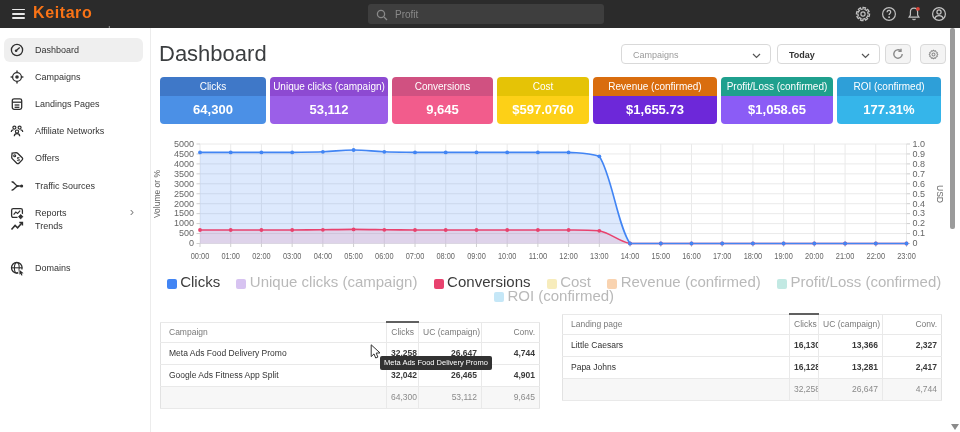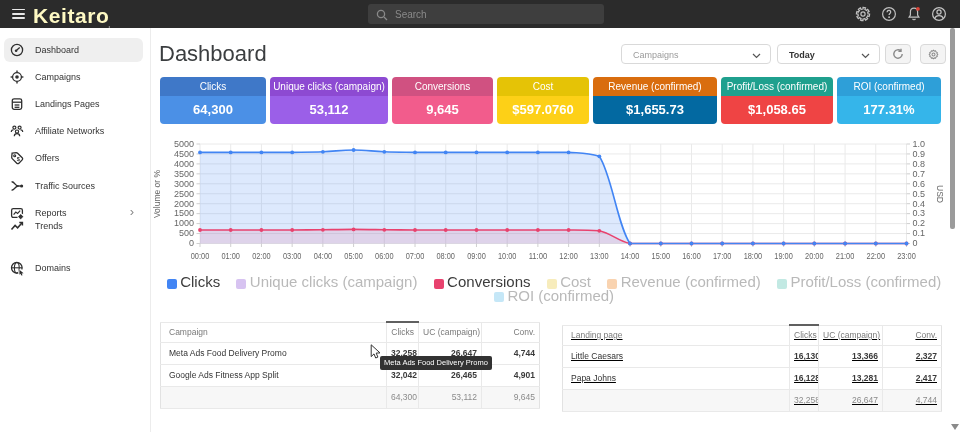--- a/index.html
+++ b/index.html
@@ -1,21 +1,21 @@
 <!DOCTYPE html>
 <html><head>
 <meta charset="utf-8">
 <style>
 * { margin:0; padding:0; box-sizing:border-box; }
 html,body { width:960px; height:432px; overflow:hidden; background:#fff;
   font-family:"Liberation Sans", sans-serif; }
 .topbar { position:absolute; left:0; top:0; width:960px; height:28px; background:#2b2b2b; }
 .burger { position:absolute; left:12px; top:8.5px; width:13px; height:11px; }
 .burger div { height:1.8px; background:#e8e8e8; margin-bottom:2.6px; border-radius:1px;}
-.logo { position:absolute; left:33px; top:3.5px; color:#fef9c3; font-size:21px; font-weight:bold; letter-spacing:0.6px;}
+.logo { position:absolute; left:33px; top:3.5px; color:#f97316; font-size:16px; font-weight:bold; letter-spacing:0.6px;}
 .demo { position:absolute; left:104px; top:24px; color:#8f8f8f; font-size:12px; }
 .search { position:absolute; left:368px; top:4px; width:236px; height:20px; background:#3e3e3e; border-radius:3px; }
 .search span { position:absolute; left:27px; top:4.5px; color:#8a8a8a; font-size:10px; }
 .ticon { position:absolute; top:5px; }
 .sidebar { position:absolute; left:0; top:28px; width:151px; height:404px; background:#fff; border-right:1px solid #ececec;}
 .sel { position:absolute; left:4px; top:9.5px; width:139px; height:24px; background:#efefef; border-radius:6px; }
 .sitem { position:absolute; left:0; width:150px; height:27px; }
 .sitem svg { position:absolute; left:10px; top:50%; margin-top:-7px; }
 .sitem span { position:absolute; left:35px; top:50%; margin-top:-7px; font-size:9px; color:#333; line-height:14px;}
 .sitem span.chev { left:auto; right:16px; top:5px; margin-top:0; color:#888; font-size:13px;}
@@ -59,21 +59,21 @@
       <div></div>
       <div></div>
     </div>
   <div class="logo">Keitaro</div>
   <div class="demo">demo</div>
   <div class="search">
     <svg class="ticon" style="left:8px;" width="12" height="12" viewBox="0 0 12 12">
         <circle cx="5" cy="5" r="3.6" fill="none" stroke="#8a8a8a" stroke-width="1.3"></circle>
         <line x1="8" y1="8" x2="11" y2="11" stroke="#8a8a8a" stroke-width="1.3"></line>
       </svg>
-    <span>Search</span>
+    <span>Profit</span>
   </div>
 
   <svg class="ticon" style="left:855px;top:6px" width="16" height="16" viewBox="0 0 16 16">
       <g fill="none" stroke="#c0c0c0" stroke-width="1.2">
         <circle cx="8" cy="8" r="2.1"></circle>
         <path d="M8.00 1.40 A6.60 6.60 0 0 1 10.53 1.90 L9.91 3.38 A5.00 5.00 0 0 1 11.54 4.46 L12.67 3.33 A6.60 6.60 0 0 1 14.10 5.47 L12.62 6.09 A5.00 5.00 0 0 1 13.00 8.00 L14.60 8.00 A6.60 6.60 0 0 1 14.10 10.53 L12.62 9.91 A5.00 5.00 0 0 1 11.54 11.54 L12.67 12.67 A6.60 6.60 0 0 1 10.53 14.10 L9.91 12.62 A5.00 5.00 0 0 1 8.00 13.00 L8.00 14.60 A6.60 6.60 0 0 1 5.47 14.10 L6.09 12.62 A5.00 5.00 0 0 1 4.46 11.54 L3.33 12.67 A6.60 6.60 0 0 1 1.90 10.53 L3.38 9.91 A5.00 5.00 0 0 1 3.00 8.00 L1.40 8.00 A6.60 6.60 0 0 1 1.90 5.47 L3.38 6.09 A5.00 5.00 0 0 1 4.46 4.46 L3.33 3.33 A6.60 6.60 0 0 1 5.47 1.90 L6.09 3.38 A5.00 5.00 0 0 1 8.00 3.00 Z"></path>
       </g>
     </svg>
   <svg class="ticon" style="left:881px;top:6px" width="16" height="16" viewBox="0 0 16 16">
       <circle cx="8" cy="8" r="6.4" fill="none" stroke="#c0c0c0" stroke-width="1.2"></circle>
@@ -222,25 +222,25 @@
     <div class="card" style="width:101px">
         <div class="h" style="background:#d05181">Conversions</div>
         <div class="v" style="background:#f25c8c">9,645</div>
       </div>
     <div class="card" style="width:92px">
         <div class="h" style="background:#e5c306">Cost</div>
         <div class="v" style="background:#fdd017">$597.0760</div>
       </div>
     <div class="card" style="width:124px">
         <div class="h" style="background:#d96d0e">Revenue (confirmed)</div>
-        <div class="v" style="background:#0369a1">$1,655.73</div>
+        <div class="v" style="background:#6d28d9">$1,655.73</div>
       </div>
     <div class="card" style="width:112px">
         <div class="h" style="background:#1fa08e">Profit/Loss (confirmed)</div>
-        <div class="v" style="background:#ef4444">$1,058.65</div>
+        <div class="v" style="background:#8b5cf6">$1,058.65</div>
       </div>
     <div class="card" style="width:104px">
         <div class="h" style="background:#2e9fd8">ROI (confirmed)</div>
         <div class="v" style="background:#35b5ea">177.31%</div>
       </div>
   </div>
 
   <svg style="position:absolute;left:0;top:106px" width="798" height="160" viewBox="0 0 798 160">
 <line x1="48.0" y1="109.50" x2="754.5" y2="109.50" stroke="#eaeaea" stroke-width="1"></line>
 <line x1="48.0" y1="99.55" x2="754.5" y2="99.55" stroke="#eaeaea" stroke-width="1"></line>
@@ -463,21 +463,21 @@
         </tr>
     <tr class="foot">
           <td></td>
           <td class="clip">64,300</td>
           <td class="num">53,112</td>
           <td class="num">9,645</td>
         </tr>
   </tbody>
     </table>
 
-  <table style="left:410px; top:296px; width:379px;text-decoration:underline;">
+  <table style="left:410px; top:285px; width:379px;">
     <colgroup>
         <col style="width:227px">
         <col style="width:29px">
         <col style="width:64px">
         <col style="width:59px">
       </colgroup>
     <tbody>
         <tr>
           <th style="text-align:left">Landing page</th>
           <th class="num sortth">Clicks</th>

